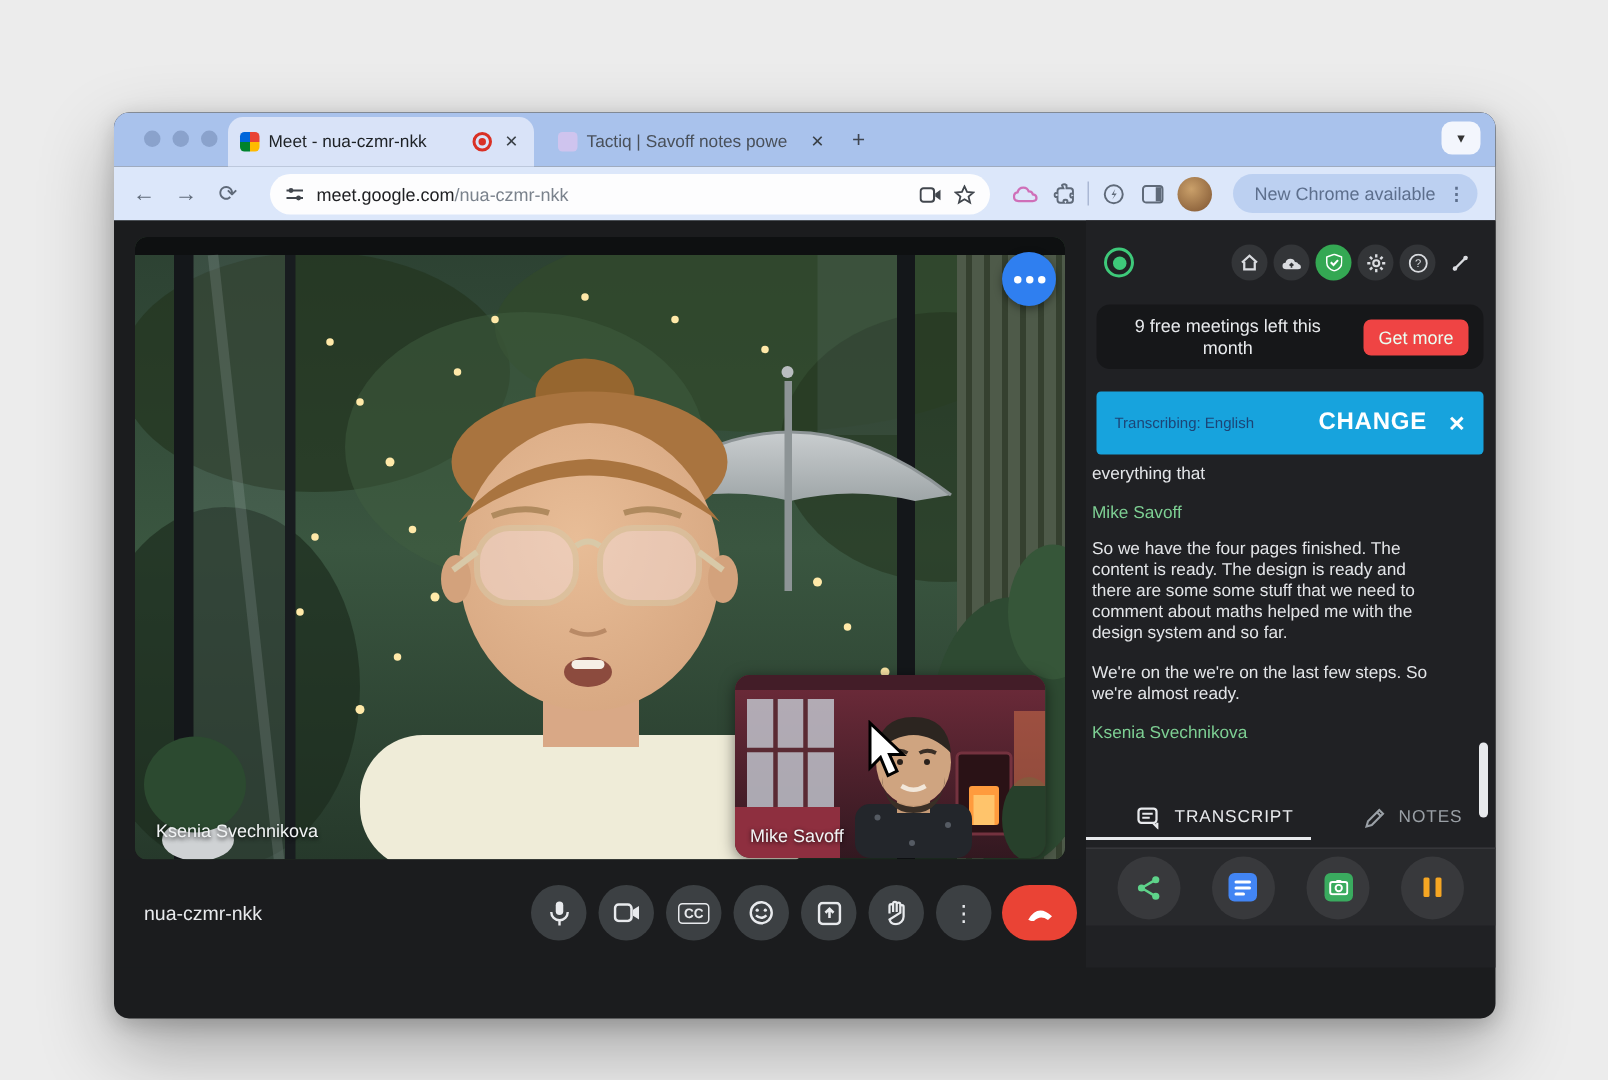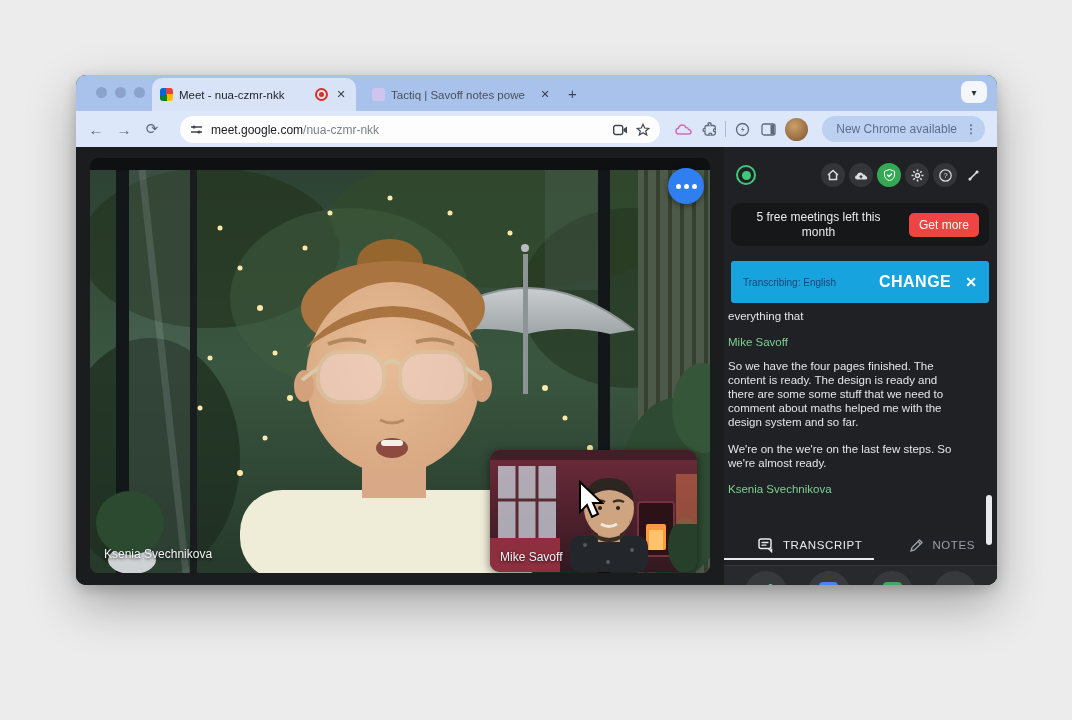--- a/index.html
+++ b/index.html
@@ -1,18 +1,18 @@
 <!DOCTYPE html>
 <html><head>
 <meta charset="utf-8">
 <style>
   * { margin:0; padding:0; box-sizing:border-box; }
   html,body { width:1072px; height:720px; background:#ececec; font-family:"Liberation Sans", sans-serif; overflow:hidden; }
   .window {
-    position:absolute; left:76px; top:75px; width:921px; height:510px;
+    position:absolute; left:76px; top:75px; width:921px; height:604px;
     border-radius:10px; overflow:hidden; background:#1b1c1e;
     box-shadow:0 20px 50px rgba(0,0,0,.30), 0 4px 14px rgba(0,0,0,.18);
   }
   
   .tabstrip { position:absolute; left:0; top:0; width:100%; height:36px; background:#a9c2ec; }
   .traffic { position:absolute; top:12px; width:11px; height:11px; border-radius:50%; background:#8aa2cc; }
   .tab-active { position:absolute; left:76px; top:3px; width:204px; height:33px; background:#d9e3f8; border-radius:10px 10px 0 0; display:flex; align-items:center; padding:0 8px; gap:6px; }
   .tab-inactive { position:absolute; left:288px; top:3px; width:196px; height:33px; display:flex; align-items:center; padding:0 8px; gap:6px; }
   .tab-title { font-size:11.5px; color:#1d2125; white-space:nowrap; overflow:hidden; flex:1; }
   .tab-inactive .tab-title { color:#49505a; }
@@ -431,21 +431,21 @@
             <svg width="13" height="13" viewBox="0 0 13 13">
                 <line x1="2" y1="11" x2="11" y2="2" stroke="#dadce0" stroke-width="1.6"></line>
                 <circle cx="3" cy="10" r="1.5" fill="#dadce0"></circle>
                 <circle cx="10" cy="3" r="1.5" fill="#dadce0"></circle>
               </svg>
           </span>
         </div>
       </div>
 
       <div class="quota-box">
-        <span class="quota-text">5 free meetings left this month</span>
+        <span class="quota-text">9 free meetings left this month</span>
         <button class="getmore">Get more</button>
       </div>
 
       <div class="banner">
         <span class="status">Transcribing: English</span>
         <span class="change">CHANGE</span>
         <span class="x">✕</span>
       </div>
 
       <div class="transcript">

